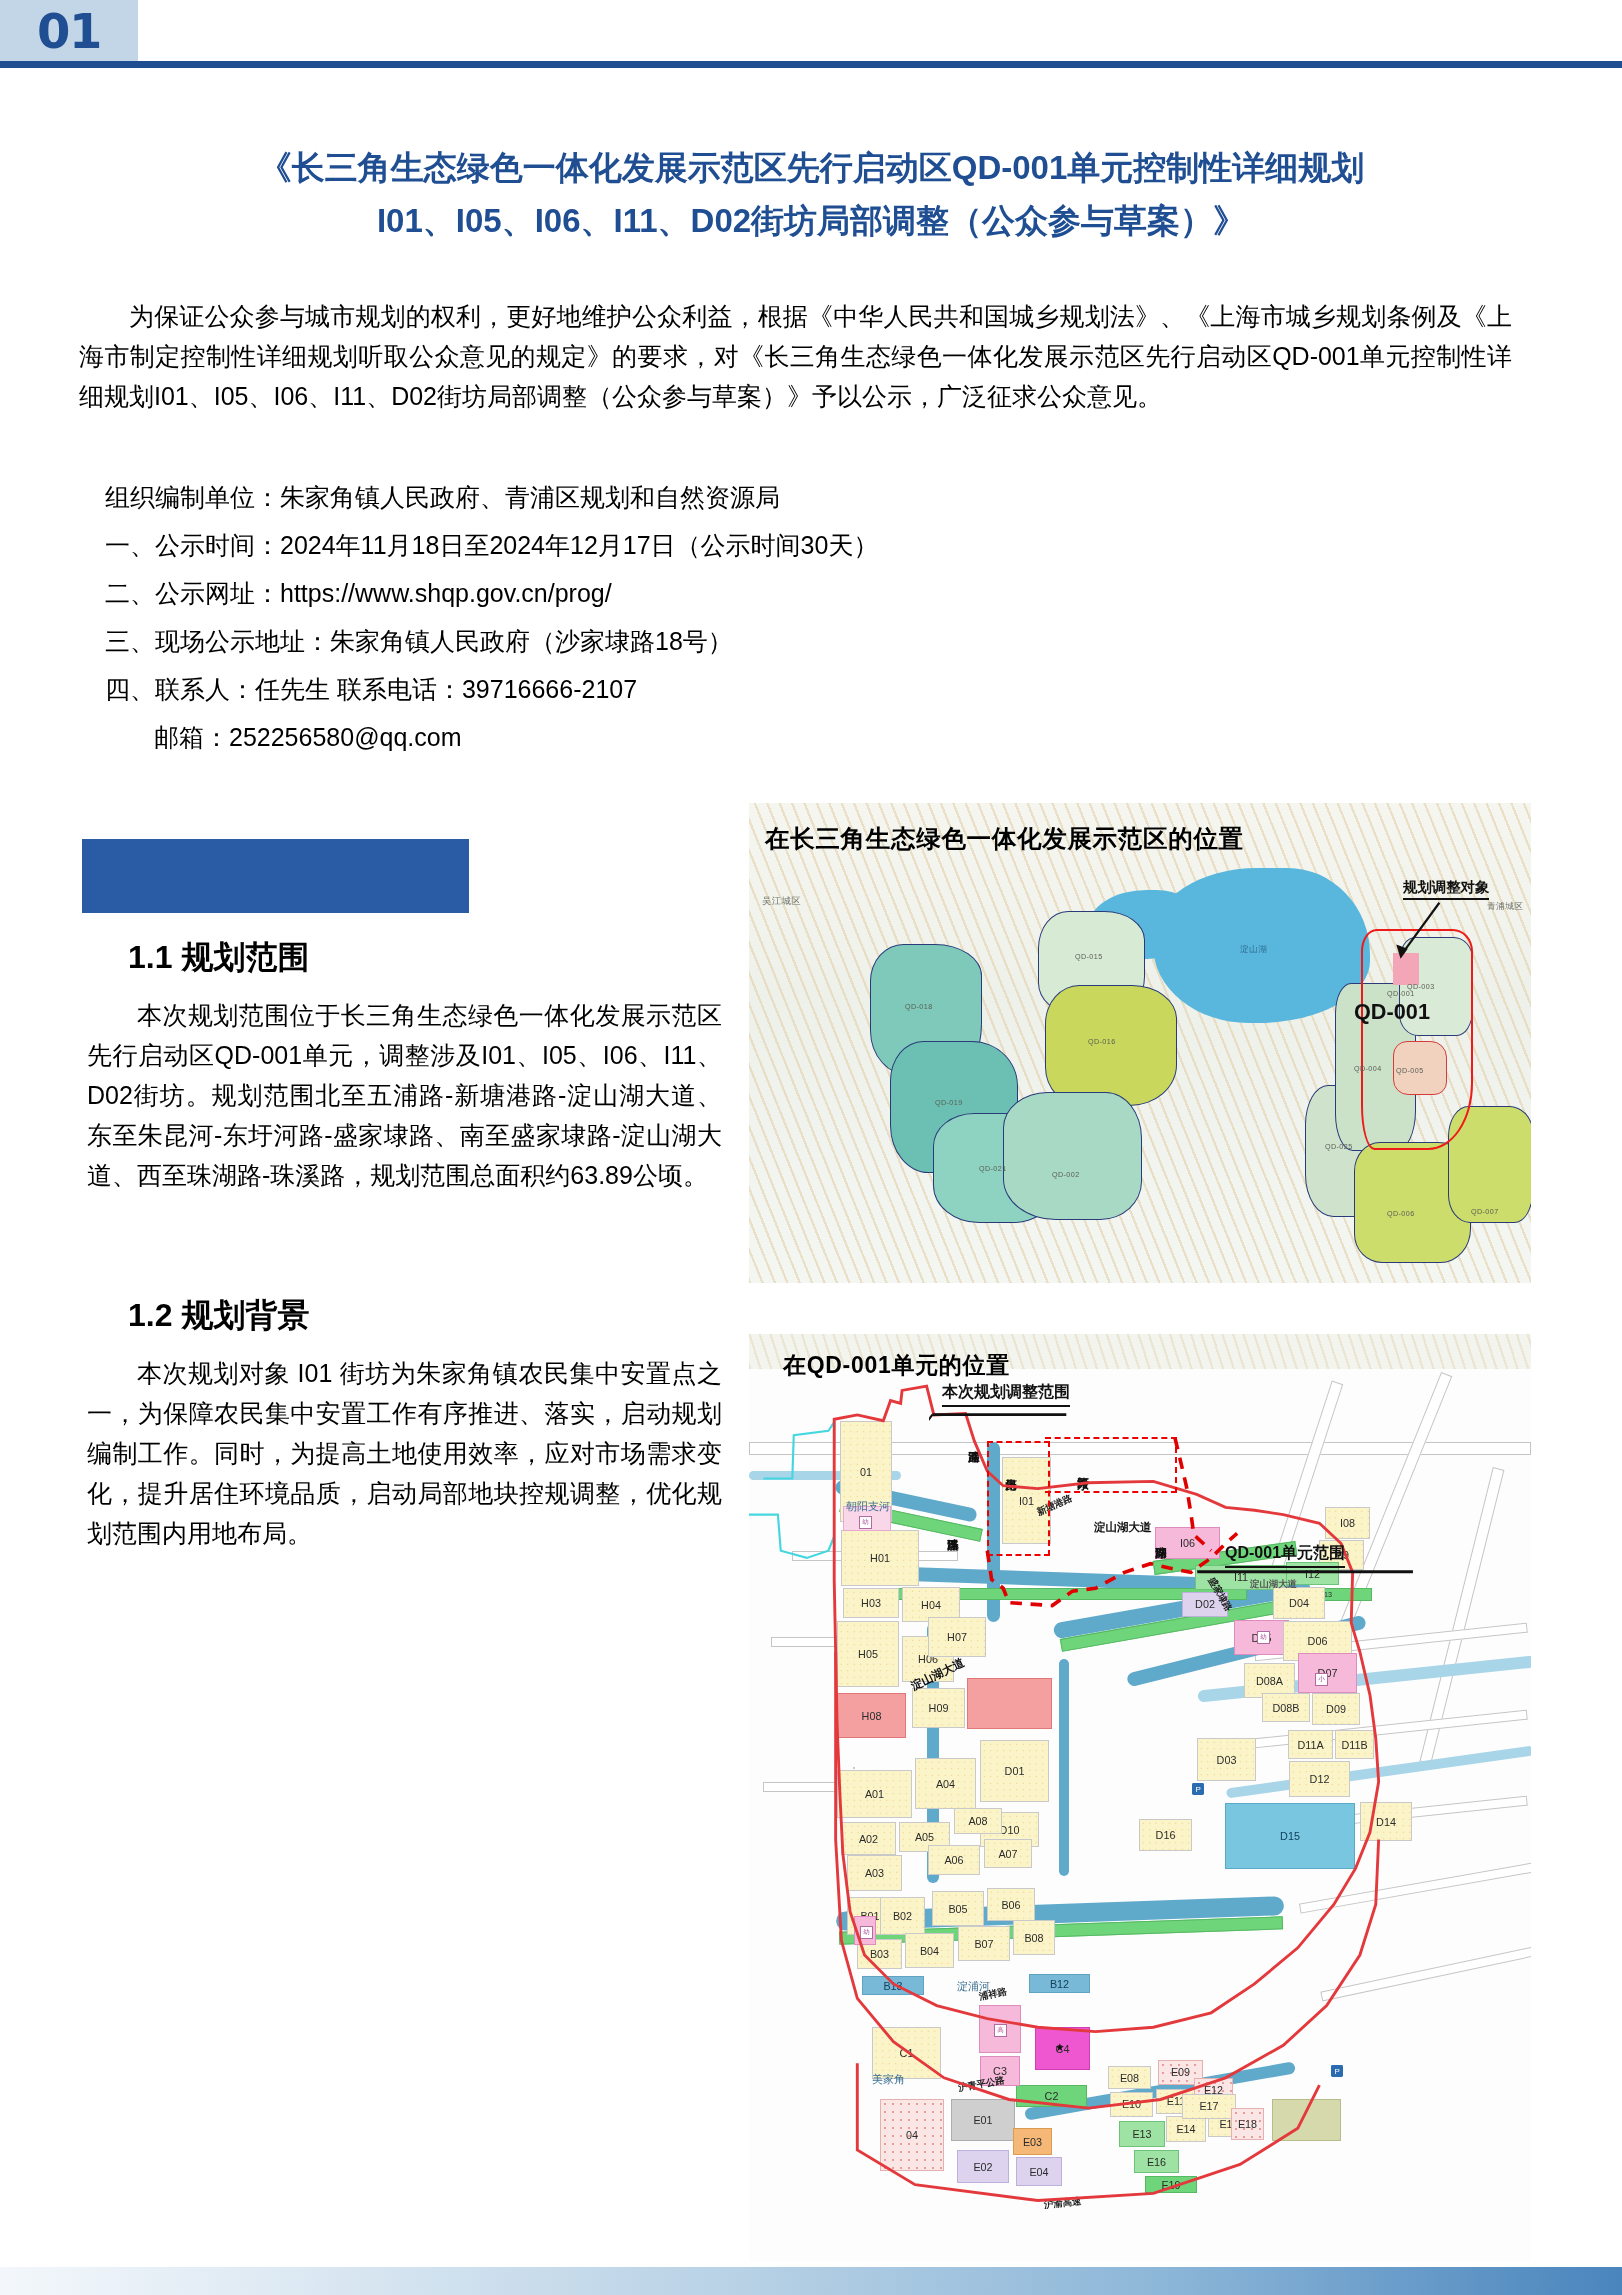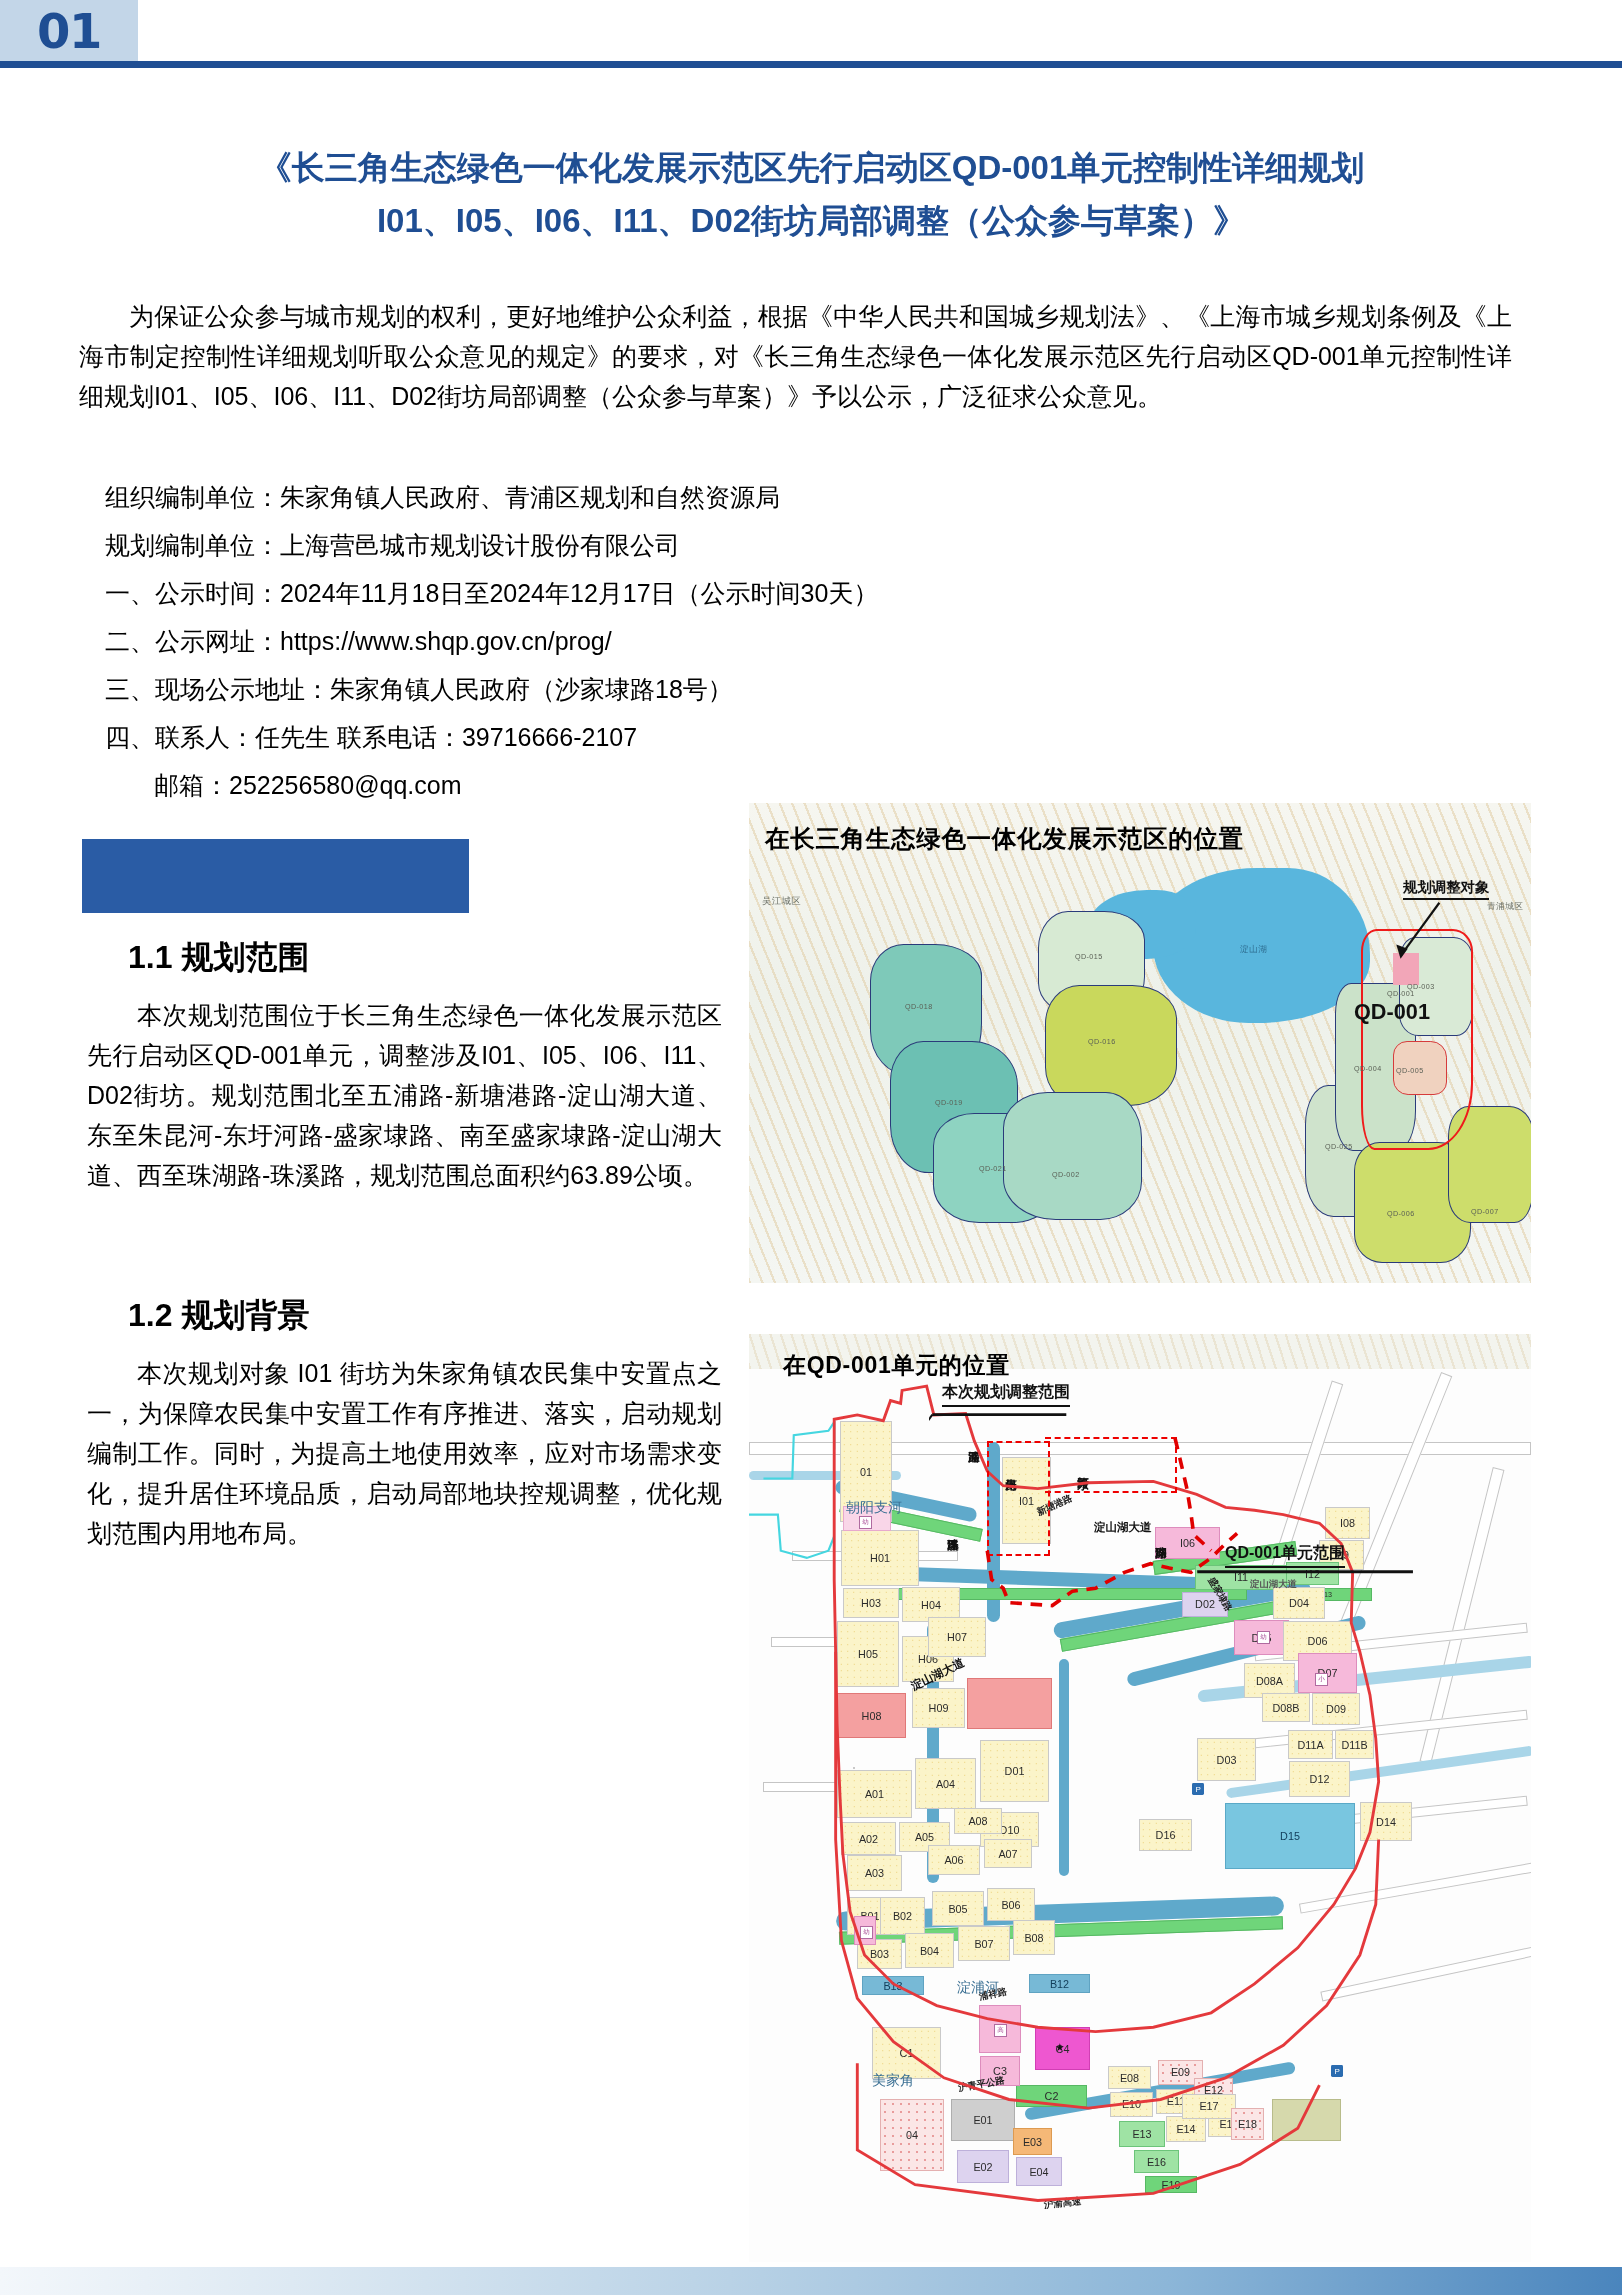--- a/index.html
+++ b/index.html
@@ -97,21 +97,21 @@
   .blk.olive{background:#d6d9ac;border-color:#b8bc8b;}
   .blk.circ{background:#fbe6e6;
     background-image:radial-gradient(circle,#e99c9c 1.2px,transparent 1.2px);
     background-size:8px 8px;border-color:#e4b0b0;}
   .riv{position:absolute;background:#5fa9cb;border-radius:29px;}
   .riv.lt{background:#a9d5e8;}
   .roadthin{position:absolute;border:0.7px solid #c5c5c5;background:#fff;box-sizing:border-box;}
   .rdlab{position:absolute;font-size:11.5px;font-weight:bold;color:#111;white-space:nowrap;z-index:45;}
   .rdlab.sm{font-size:9.4px;font-weight:bold;color:#222;}
   .rdlab.v{writing-mode:vertical-rl;}
-  .bluelab{position:absolute;font-size:14px;color:#3a6f93;white-space:nowrap;z-index:45;}
+  .bluelab{position:absolute;font-size:11px;color:#3a6f93;white-space:nowrap;z-index:45;}
   .dashred{position:absolute;border:2.9px dashed #e00;z-index:52;}
   .icon-sq{position:absolute;width:10.8px;height:10.8px;border:0.7px solid #b06ba0;color:#a03b8c;
     font-size:6.5px;display:flex;align-items:center;justify-content:center;background:#fff;}
   .pmark{position:absolute;width:12.3px;height:12.3px;background:#2b6cb0;color:#fff;font-size:8px;
     display:flex;align-items:center;justify-content:center;border-radius:1.4px;}
   .star{position:absolute;color:#111;font-size:10.8px;}
 </style>
 </head>
 <body>
 
@@ -125,21 +125,20 @@
 
   <div id="doc-title">
     <span class="ln">《长三角生态绿色一体化发展示范区先行启动区QD-001单元控制性详细规划</span>
     <span class="ln">I01、I05、I06、I11、D02街坊局部调整（公众参与草案）》</span>
   </div>
 
   <div id="intro-para">为保证公众参与城市规划的权利，更好地维护公众利益，根据《中华人民共和国城乡规划法》、《上海市城乡规划条例及《上海市制定控制性详细规划听取公众意见的规定》的要求，对《长三角生态绿色一体化发展示范区先行启动区QD-001单元控制性详细规划I01、I05、I06、I11、D02街坊局部调整（公众参与草案）》予以公示，广泛征求公众意见。</div>
 
   <div id="info-list">
     <div class="info-row">组织编制单位：朱家角镇人民政府、青浦区规划和自然资源局</div>
-    <div class="info-row">规划编制单位：上海营邑城市规划设计股份有限公司</div>
     <div class="info-row">一、公示时间：2024年11月18日至2024年12月17日（公示时间30天）</div>
     <div class="info-row">二、公示网址：https://www.shqp.gov.cn/prog/</div>
     <div class="info-row">三、现场公示地址：朱家角镇人民政府（沙家埭路18号）</div>
     <div class="info-row">四、联系人：任先生   联系电话：39716666-2107</div>
     <div class="info-row indent">邮箱：252256580@qq.com</div>
   </div>
 
   <div id="sec1-bar"></div>
 
   <div id="sub11">1.1 规划范围</div>

